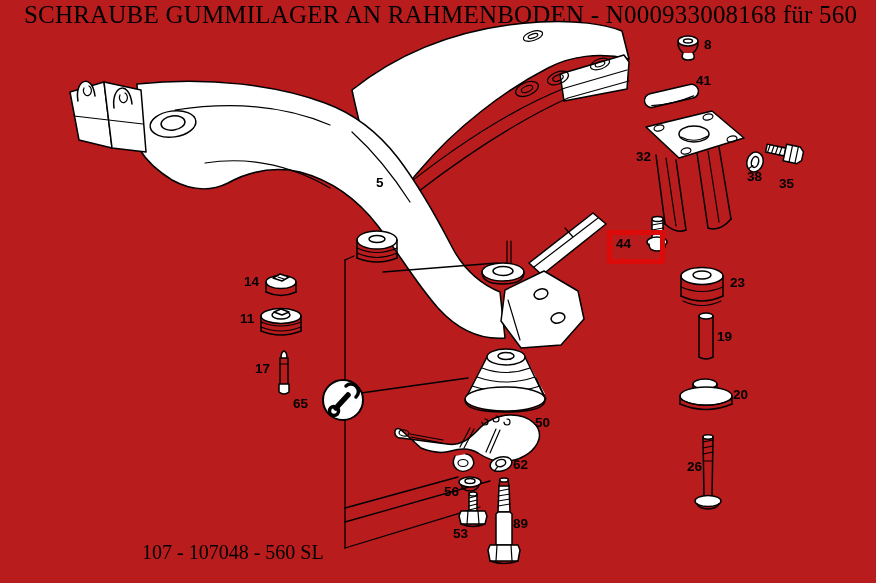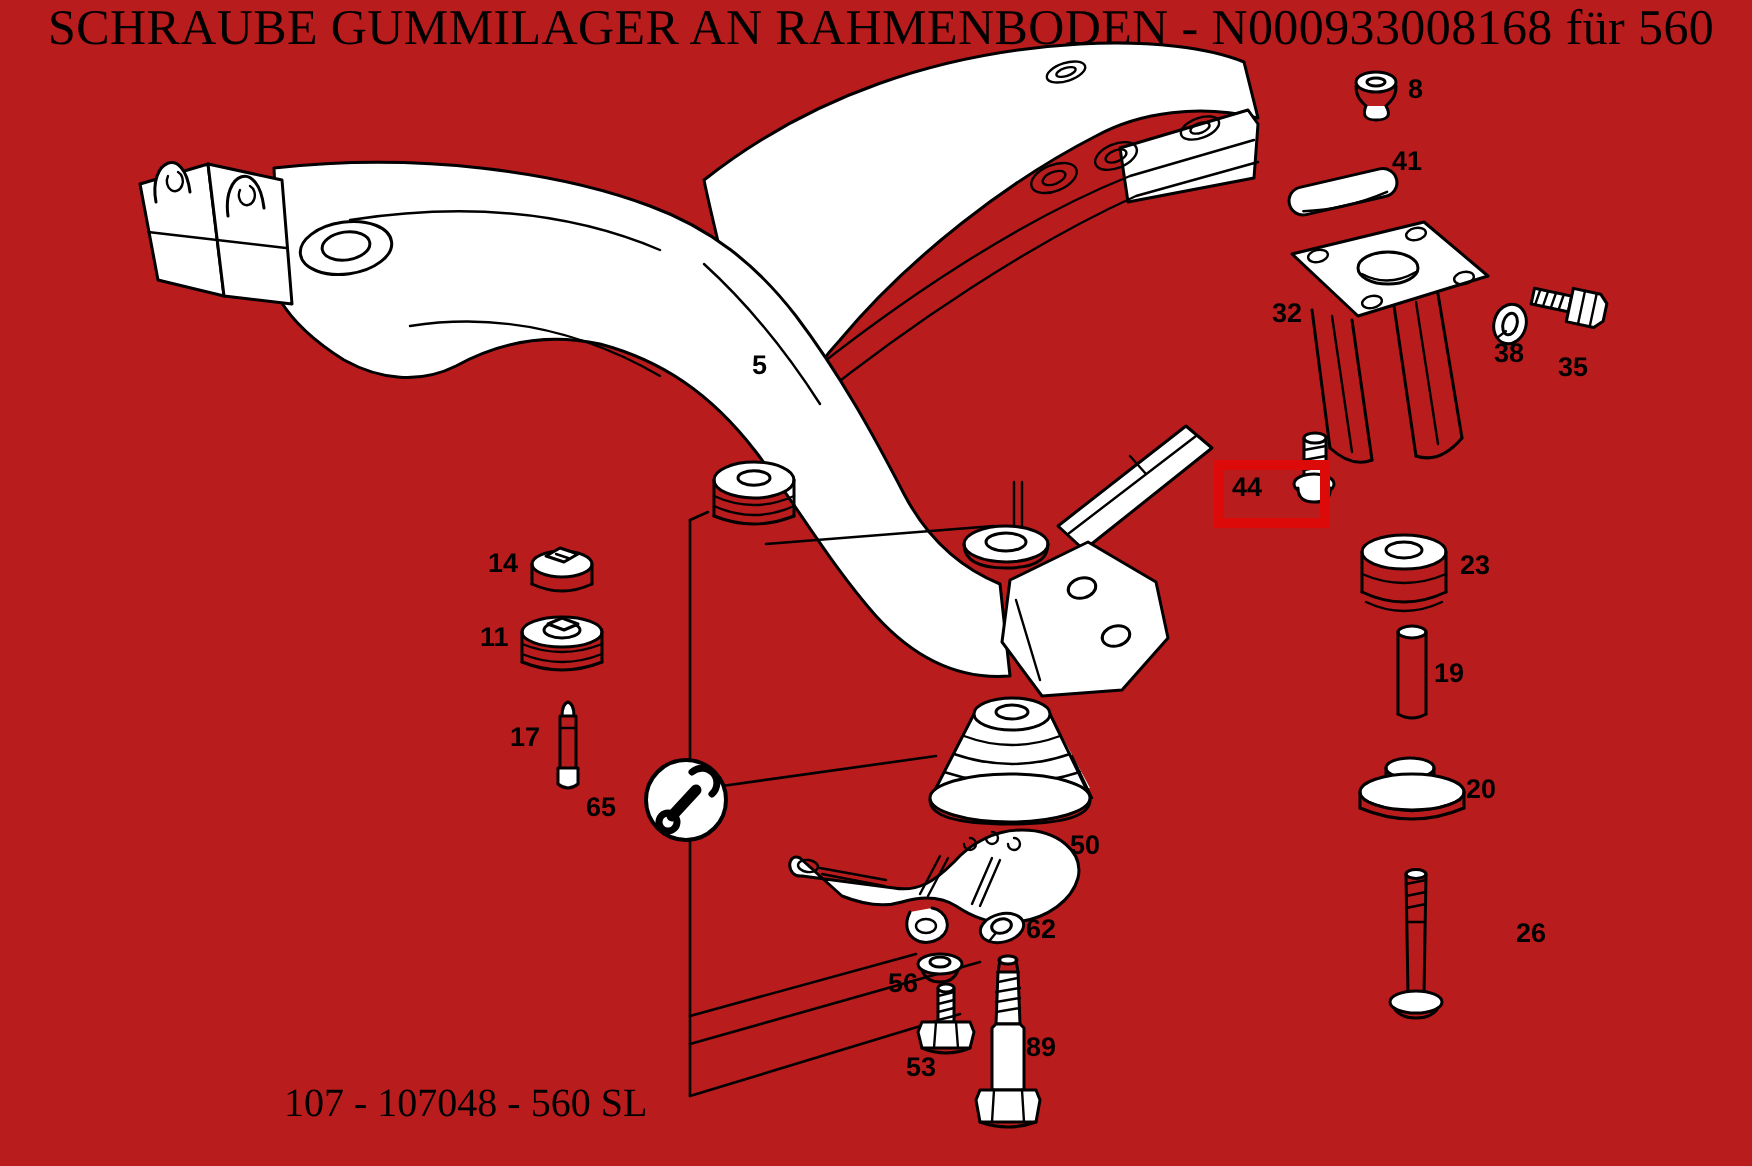--- a/index.html
+++ b/index.html
@@ -292,21 +292,21 @@
       <span class="part-label" style="left: 376px; top: 176px;">5</span>
       <span class="part-label" style="left: 704px; top: 38px;">8</span>
       <span class="part-label" style="left: 696px; top: 74px;">41</span>
       <span class="part-label" style="left: 636px; top: 150px;">32</span>
       <span class="part-label" style="left: 747px; top: 170px;">38</span>
       <span class="part-label" style="left: 779px; top: 161px; margin-top: 16px;">35</span>
       <span class="part-label" style="left: 616px; top: 237px;">44</span>
       <span class="part-label" style="left: 730px; top: 276px;">23</span>
       <span class="part-label" style="left: 717px; top: 330px;">19</span>
       <span class="part-label" style="left: 733px; top: 388px;">20</span>
-      <span class="part-label" style="left: 758px; top: 460px;">26</span>
+      <span class="part-label" style="left: 687px; top: 460px;">26</span>
       <span class="part-label" style="left: 244px; top: 275px;">14</span>
       <span class="part-label" style="left: 240px; top: 312px;">11</span>
       <span class="part-label" style="left: 255px; top: 362px;">17</span>
       <span class="part-label" style="left: 293px; top: 397px;">65</span>
       <span class="part-label" style="left: 535px; top: 416px;">50</span>
       <span class="part-label" style="left: 513px; top: 458px;">62</span>
       <span class="part-label" style="left: 444px; top: 485px;">56</span>
       <span class="part-label" style="left: 453px; top: 527px;">53</span>
       <span class="part-label" style="left: 513px; top: 517px;">89</span>
     </div>

